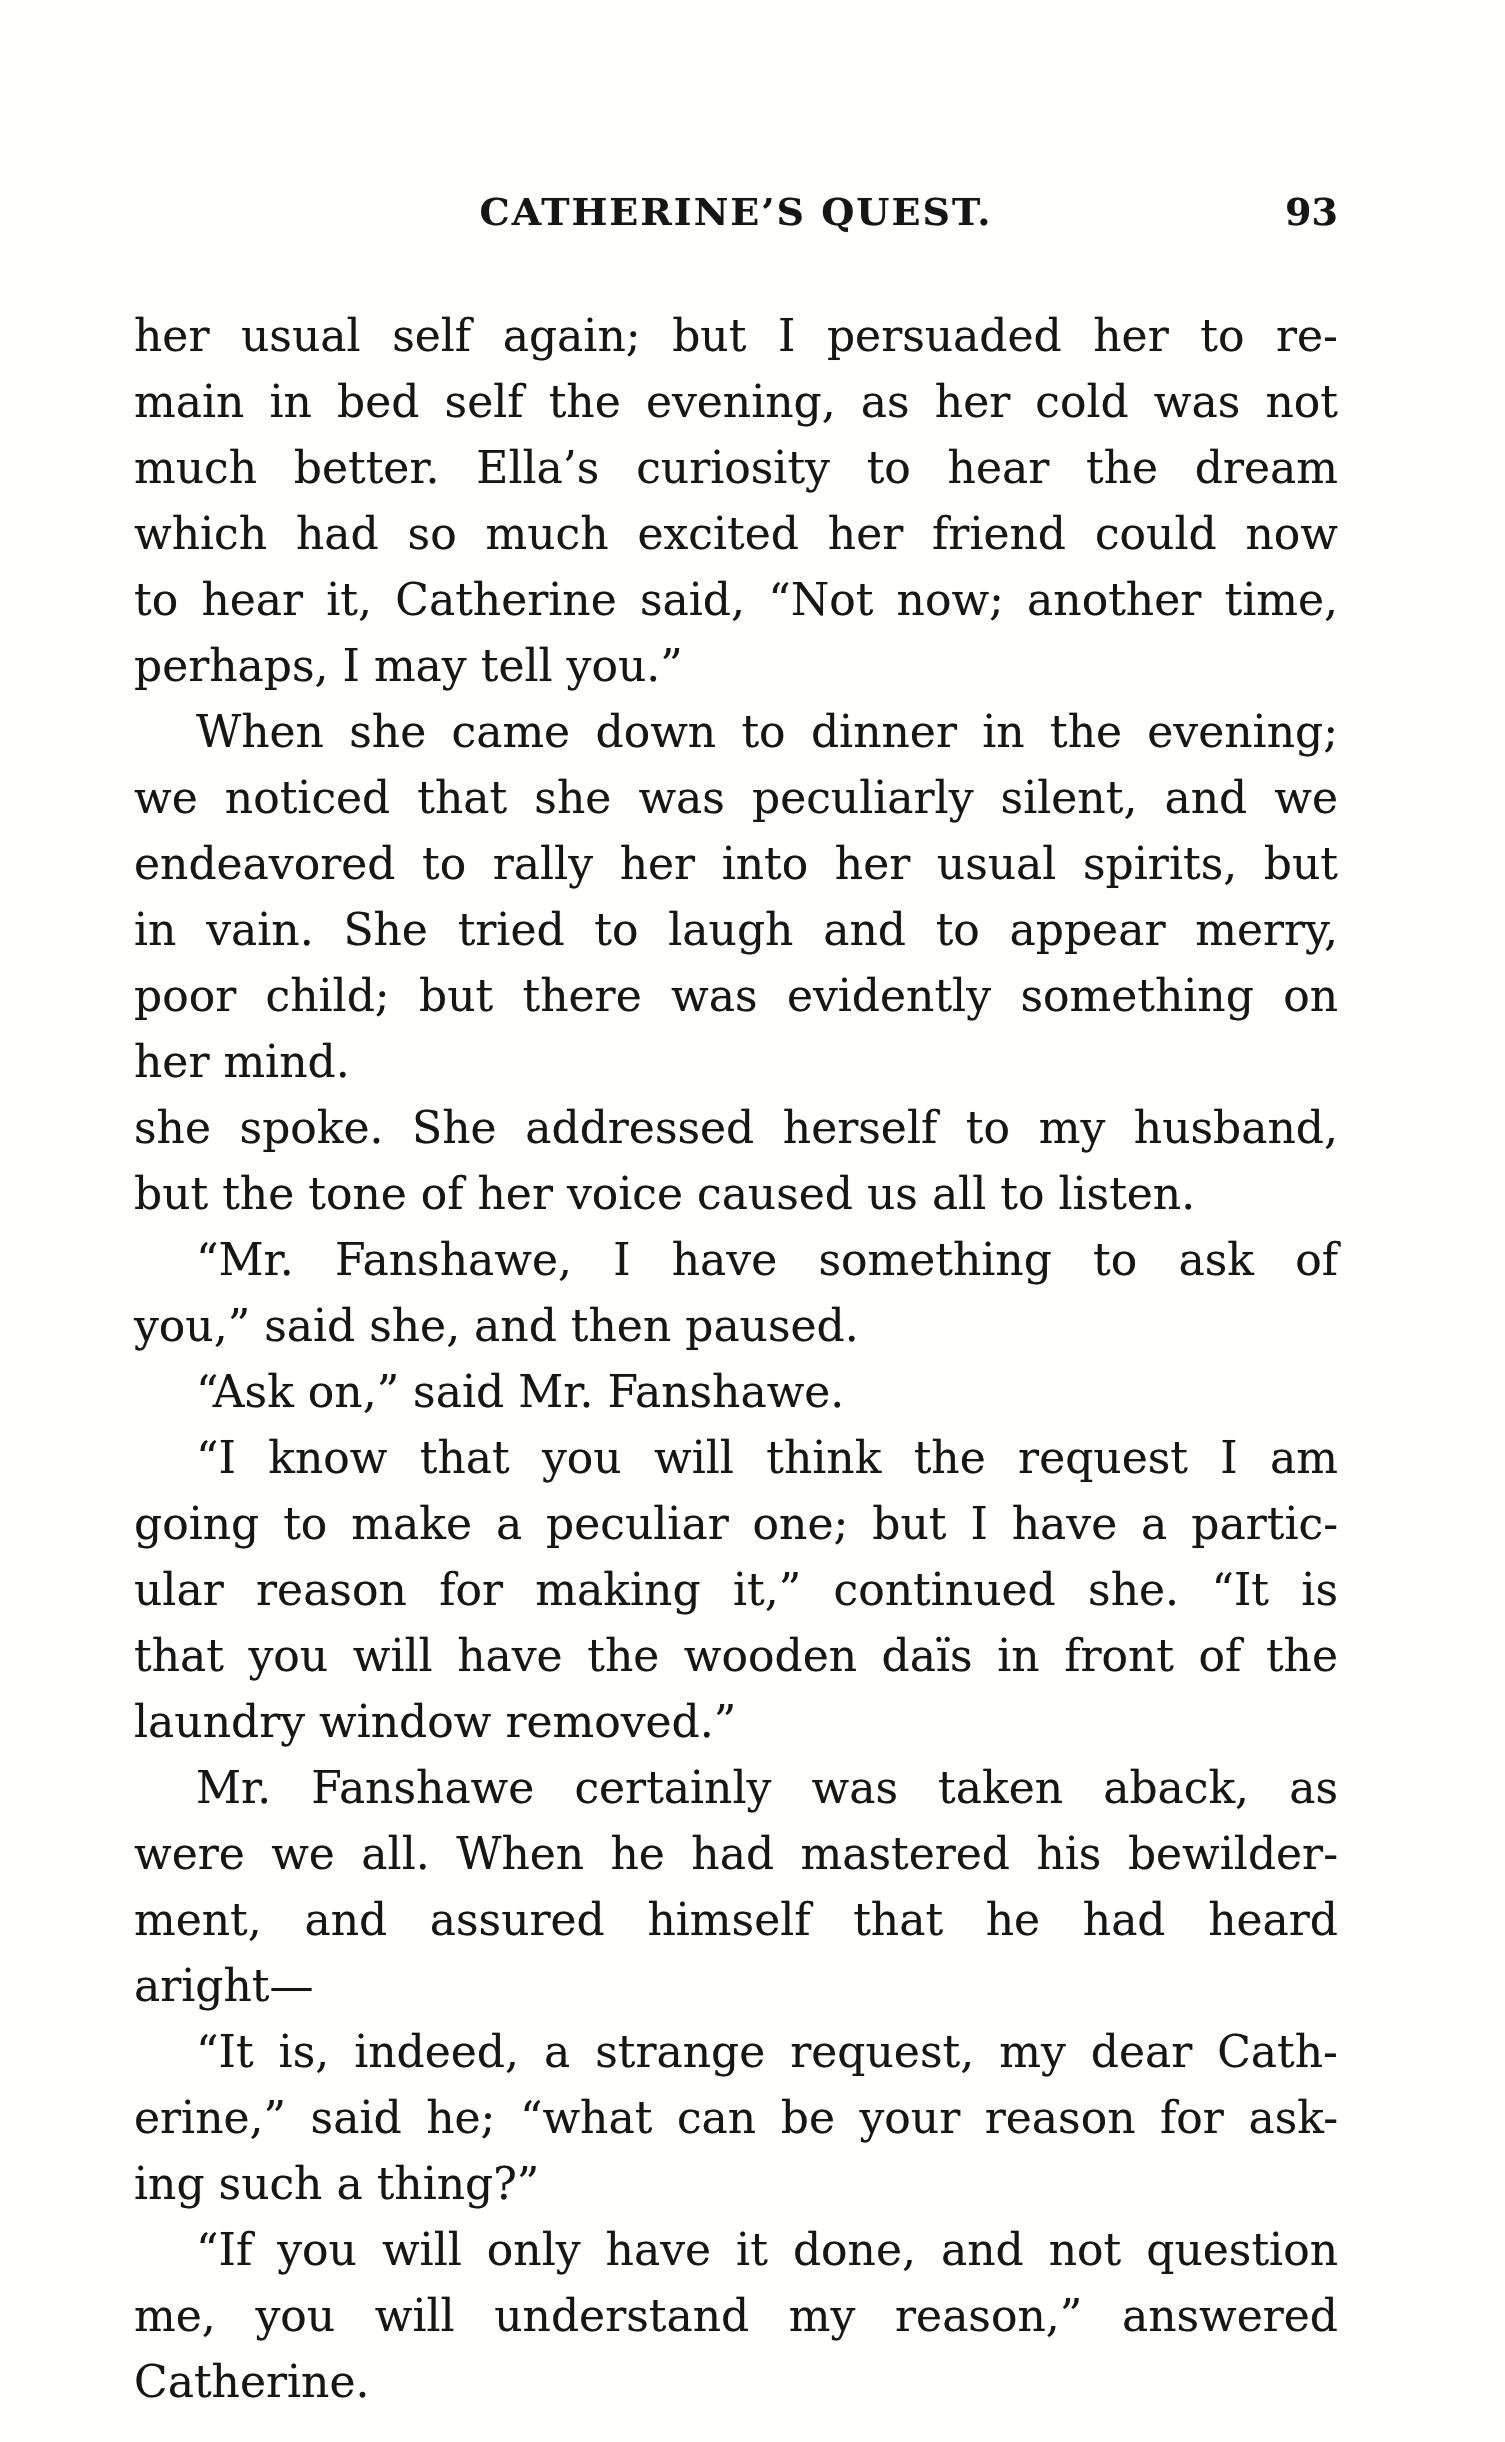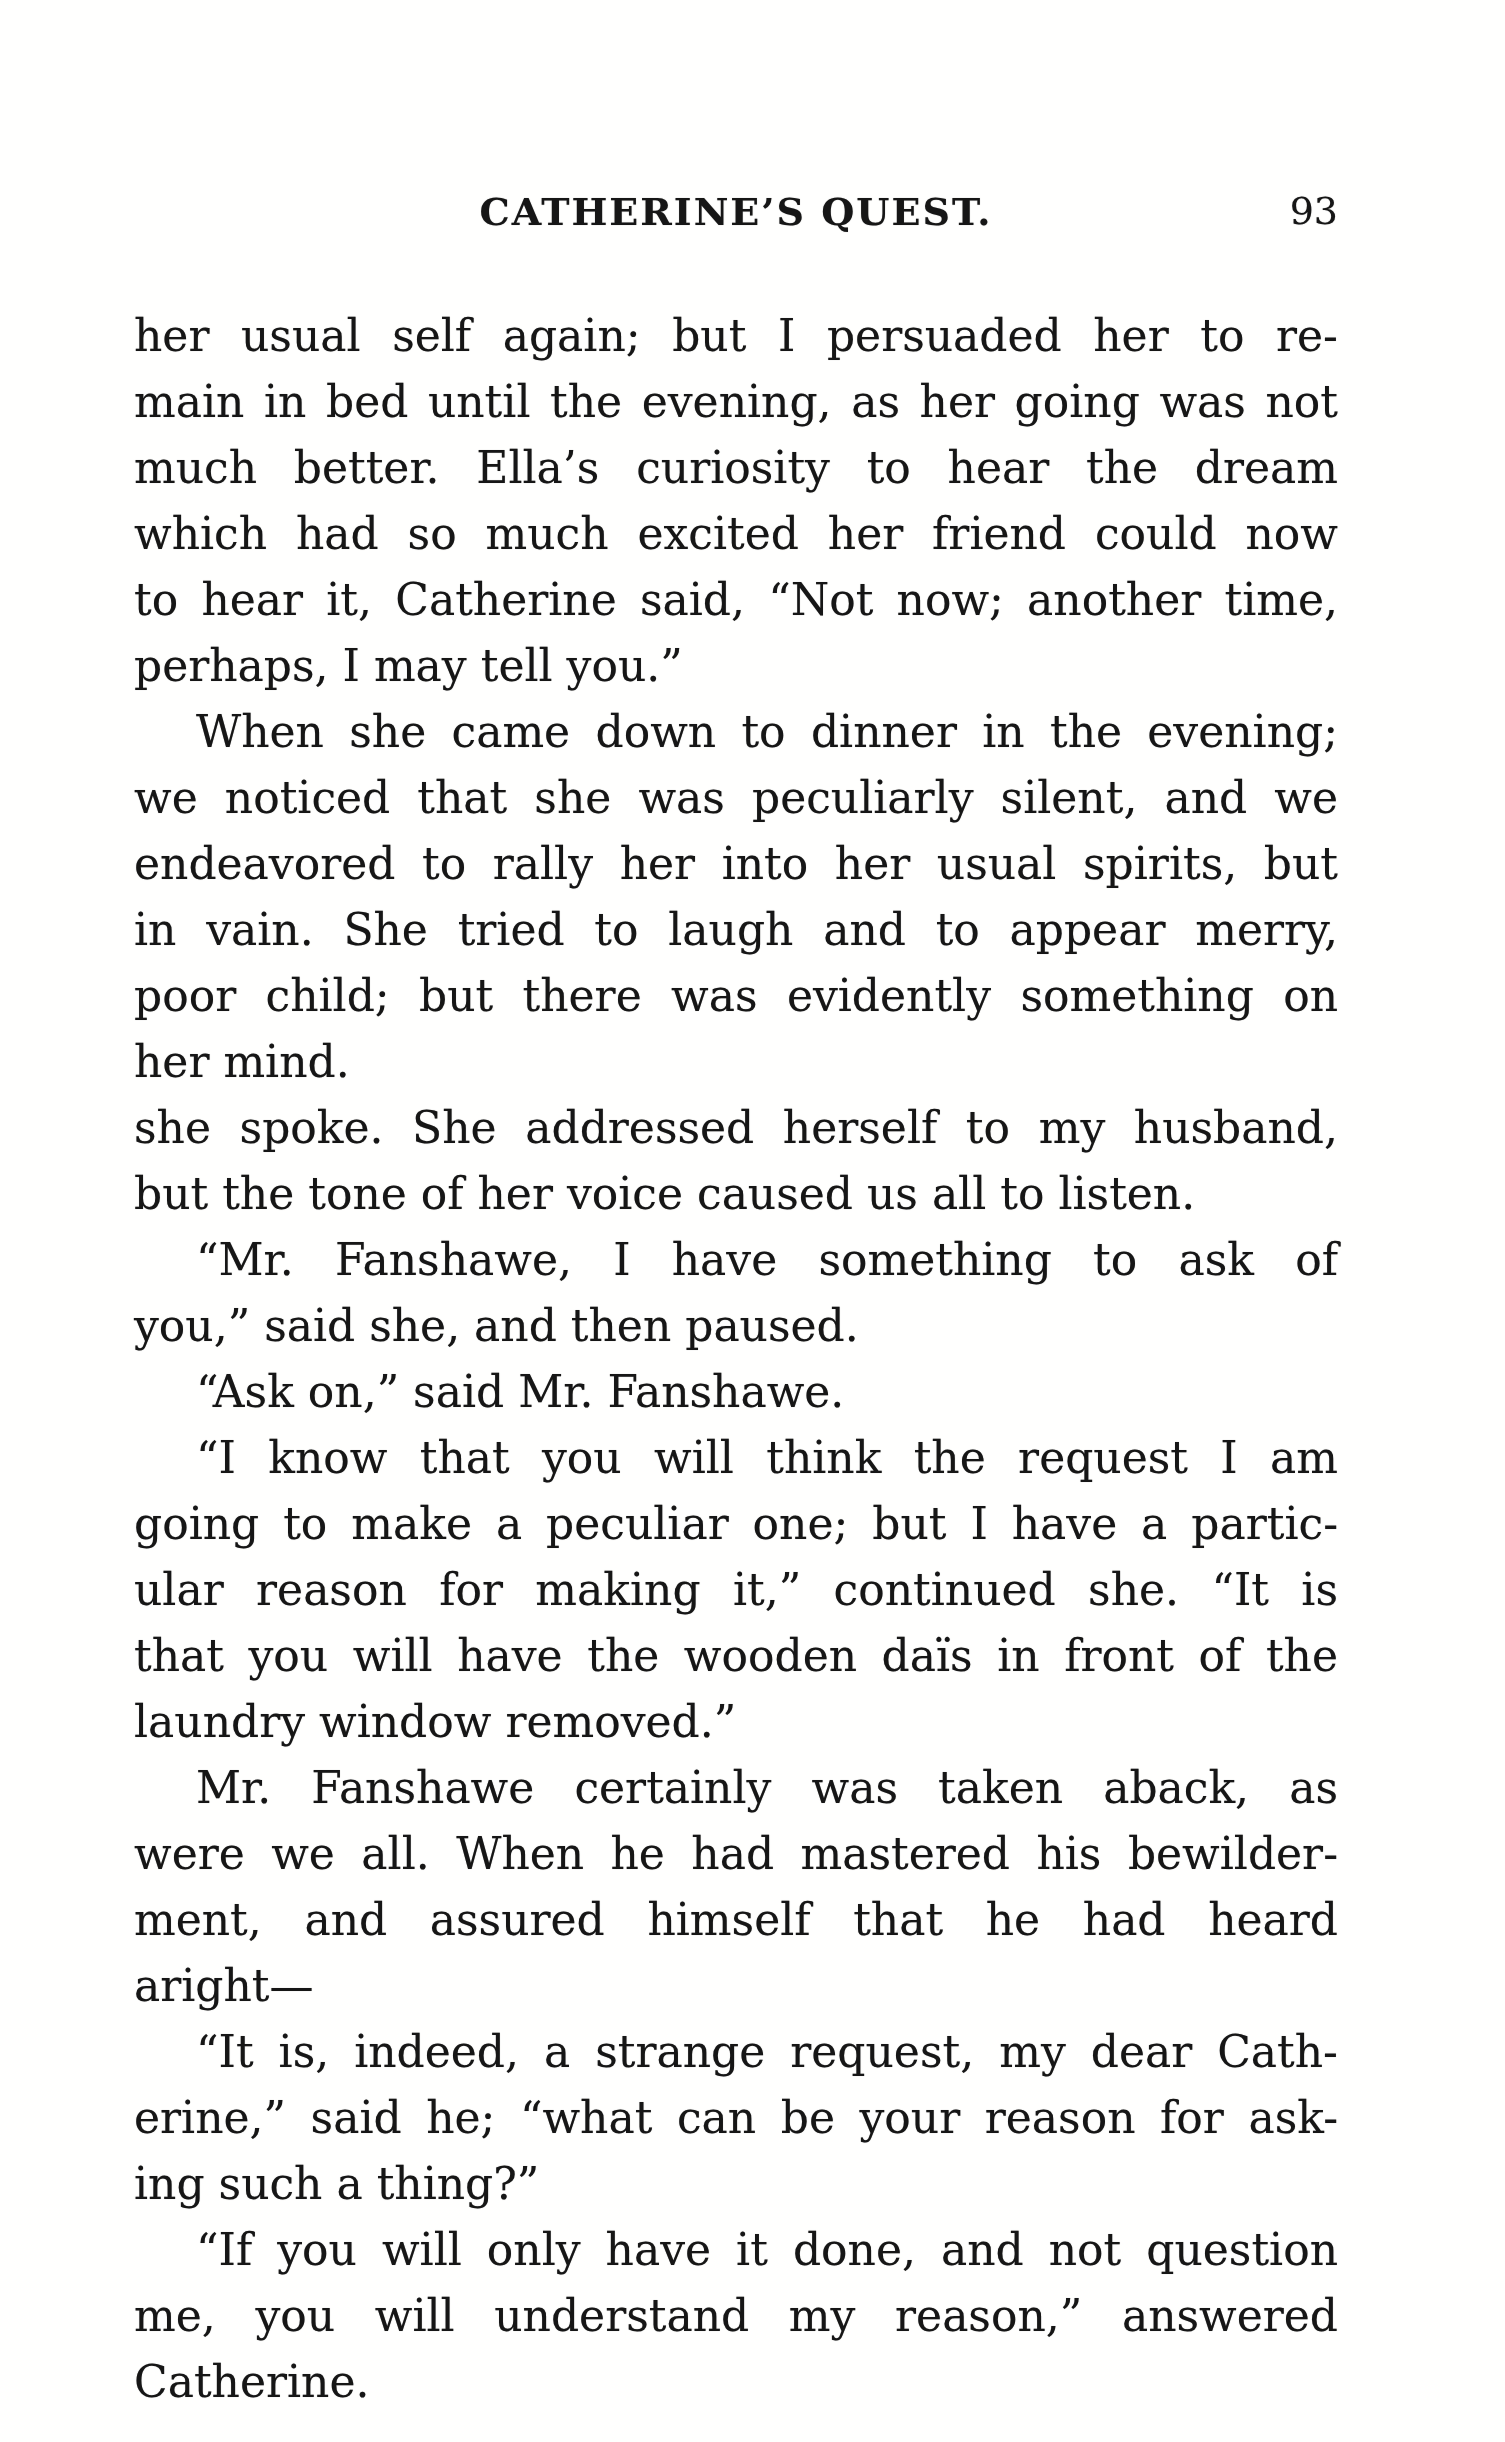--- a/index.html
+++ b/index.html
@@ -29,21 +29,21 @@
     letter-spacing: 2px;
     text-shadow: 0 0 1px rgba(0,0,0,.35);
   }
   .page-number {
     position: absolute;
     top: 189px;
     left: 134px;
     width: 1204px;
     text-align: right;
     font-size: 38px;
-    font-weight: normal;
+    font-weight: bold;
     text-shadow: 0 0 1px rgba(0,0,0,.35);
   }
   .text-block {
     position: absolute;
     top: 298px;
     left: 134px;
     width: 1204px;
     font-size: 44px;
     line-height: 57px;
     text-shadow: 0 0 0.8px rgba(0,0,0,.40);
@@ -64,21 +64,21 @@
   }
 </style>
 </head>
 <body>
 
 <div class="scan-page">
   <div class="header-title">CATHERINE’S QUEST.</div>
   <div class="page-number">93</div>
   <div class="text-block">
       <div class="text-line">her usual self again; but I persuaded her to re-</div>
-      <div class="text-line">main in bed until the evening, as her going was not</div>
+      <div class="text-line">main in bed self the evening, as her cold was not</div>
       <div class="text-line">much better. Ella’s curiosity to hear the dream</div>
       <div class="text-line">which had so much excited her friend could now</div>
       <div class="text-line">to hear it, Catherine said, “Not now; another time,</div>
       <div class="text-line para-end">perhaps, I may tell you.”</div>
       <div class="text-line indent">When she came down to dinner in the evening;</div>
       <div class="text-line">we noticed that she was peculiarly silent, and we</div>
       <div class="text-line">endeavored to rally her into her usual spirits, but</div>
       <div class="text-line">in vain. She tried to laugh and to appear merry,</div>
       <div class="text-line">poor child; but there was evidently something on</div>
       <div class="text-line para-end">her mind.</div>

